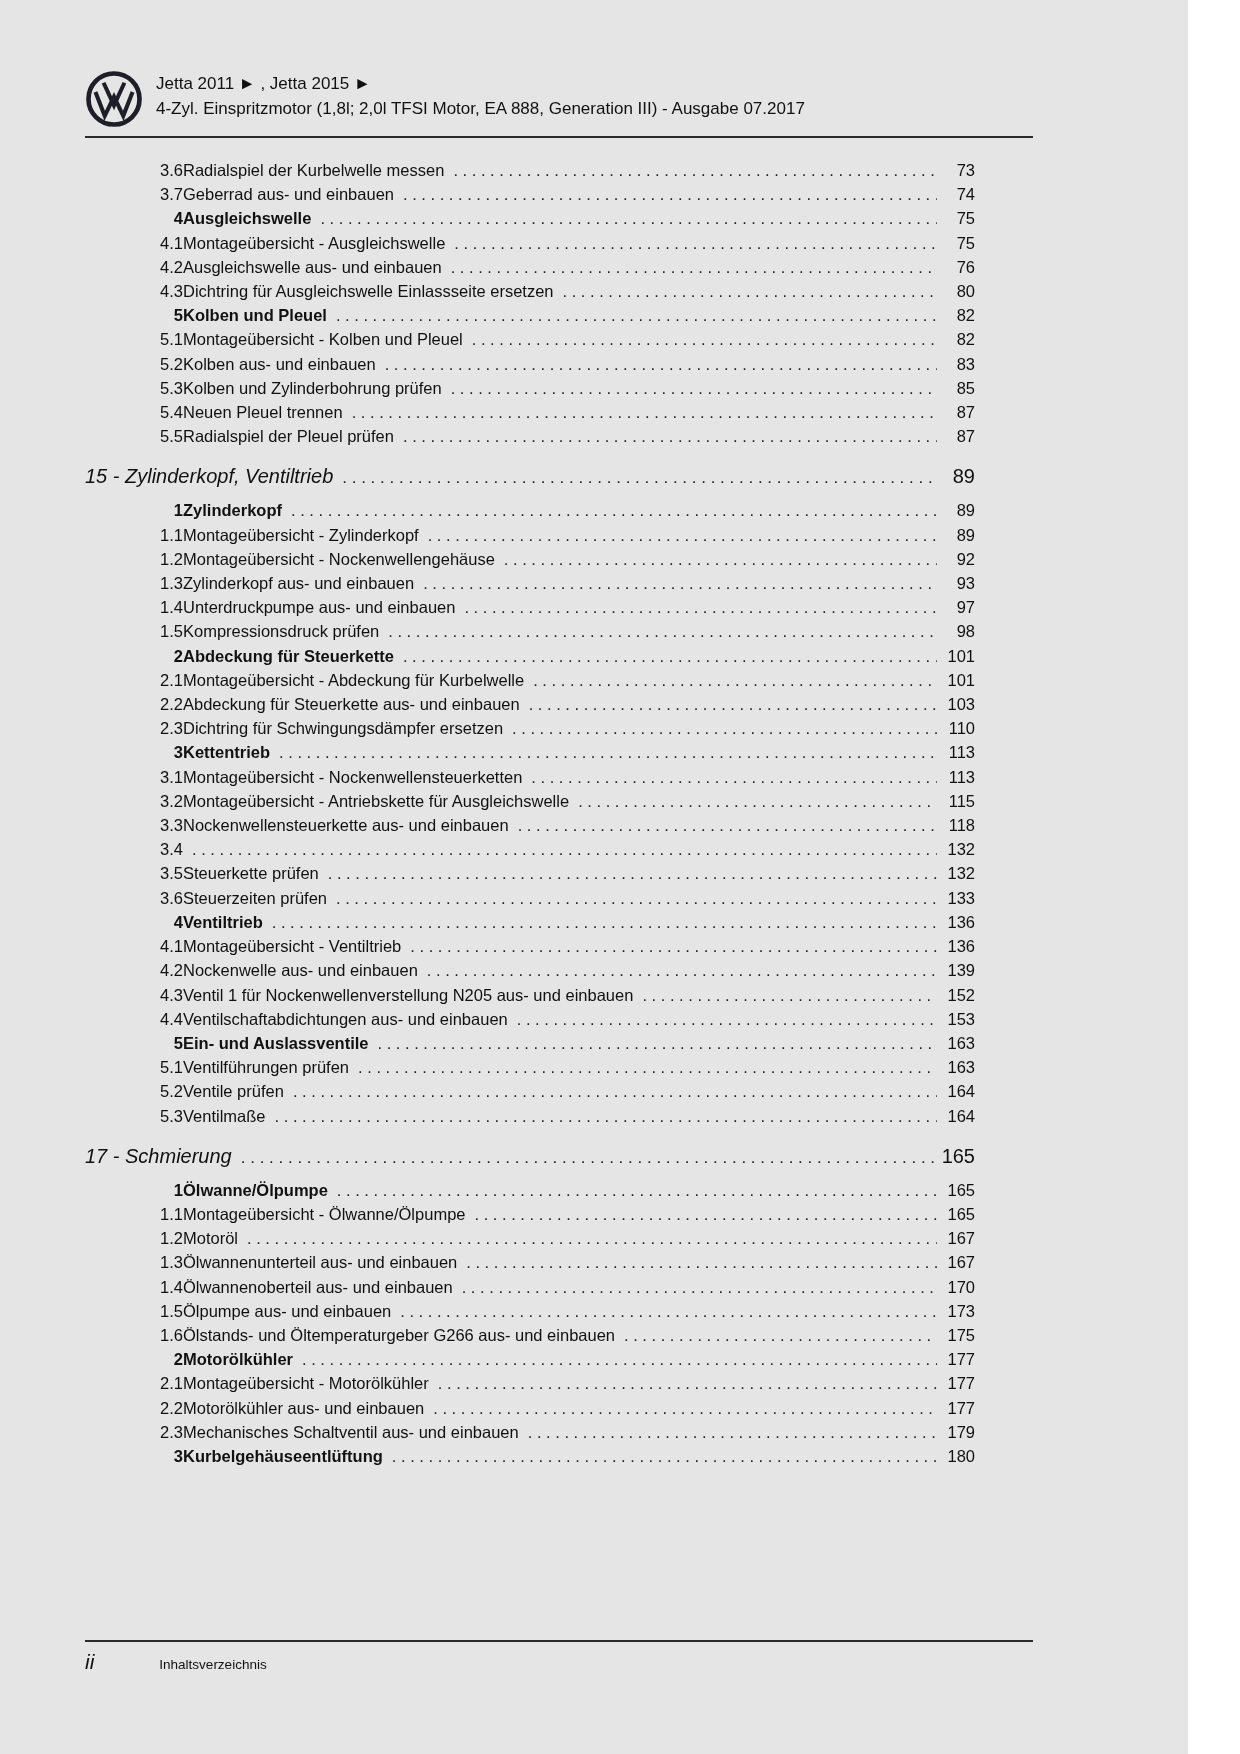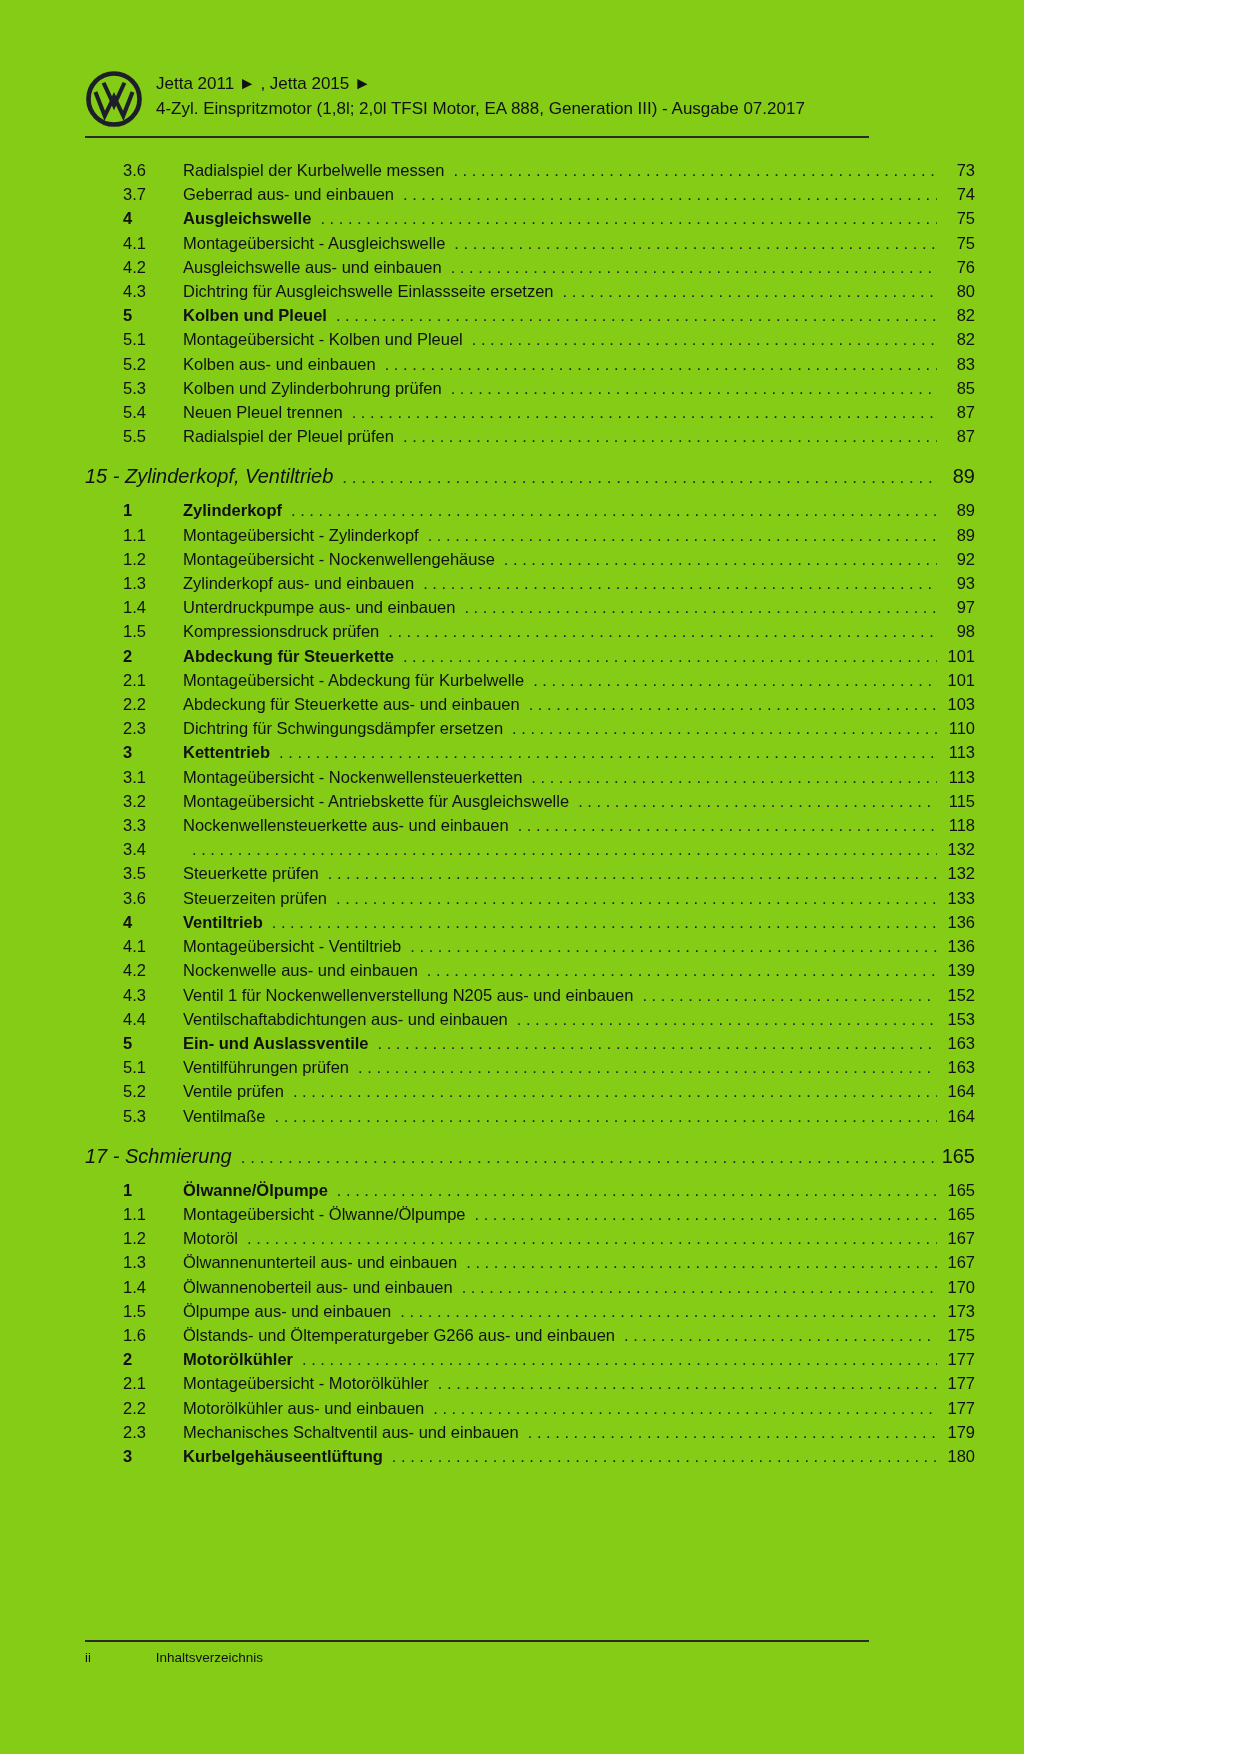--- a/index.html
+++ b/index.html
@@ -4,23 +4,23 @@
 <style>
   html, body {
     margin: 0;
     padding: 0;
     background: #ffffff;
     font-family: "Liberation Sans", sans-serif;
     color: #111111;
   }
   #page {
     position: relative;
-    width: 1024px;
+    width: 1188px;
     height: 1754px;
-    background: #84cc16;
+    background: #e5e5e5;
     overflow: hidden;
   }
   
   .header {
     position: absolute;
     top: 68px;
     left: 85px;
     right: 155px;
     display: flex;
     align-items: flex-start;
@@ -57,20 +57,21 @@
     display: flex;
     align-items: baseline;
     font-size: 16.5px;
     line-height: 24.2px;
     white-space: nowrap;
   }
   .toc-row .num {
     flex: none;
     margin-left: 38px;
     width: 60px;
+    text-align: right;
   }
   .toc-row .title { flex: none; }
   .toc-row.bold .num,
   .toc-row.bold .title { font-weight: bold; }
   .dots {
     flex: 1 1 auto;
     overflow: hidden;
     white-space: nowrap;
     padding-left: 9px;
     padding-right: 7px;
@@ -100,21 +101,21 @@
     right: 155px;
     border-top: 2px solid #2a2a2a;
   }
   .footer {
     position: absolute;
     top: 1650px;
     left: 85px;
     display: flex;
     align-items: baseline;
   }
-  .footer .page-label { font-size: 13px; }
+  .footer .page-label { font-size: 21px; font-style: italic; }
   .footer .footer-label { font-size: 13.5px; margin-left: 24px; padding-left: 41px; }
 </style>
 </head>
 <body>
 
 <div id="page">
 
   <div class="header">
     <div class="logo-wrap">
       <svg viewBox="0 0 100 100" aria-hidden="true">

